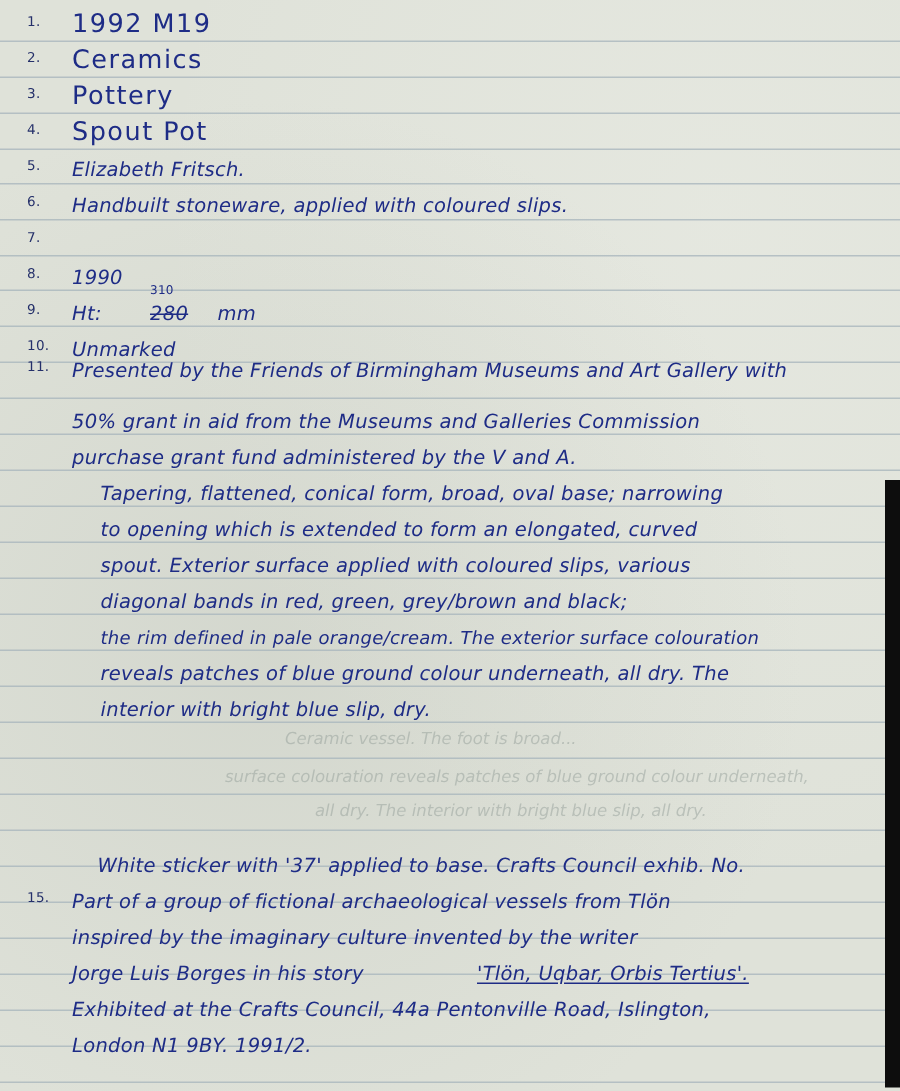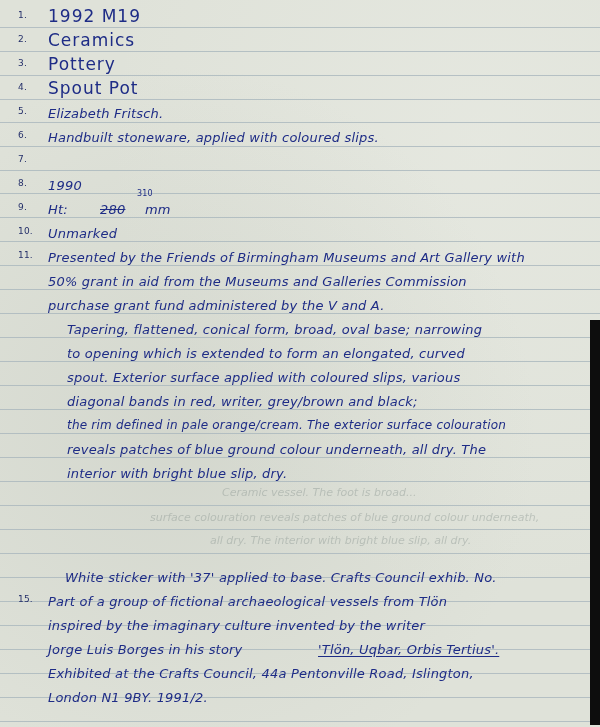--- a/index.html
+++ b/index.html
@@ -35,21 +35,21 @@
     position: absolute; left: 18px; width: 22px;
     font-size: 9px; color: #25306a; font-style: normal;
   }
   .txt { position: absolute; left: 48px; }
   .txt.big { font-size: 17px; font-style: normal; letter-spacing: 1px; }
   .txt.cont { left: 48px; text-align: center; }
   .txt.cont2 { left: 67px; }
   .txt.cont3 { left: 65px; }
   .struck { text-decoration: line-through; }
   .super {
-    position: absolute; left: 100px; top: -13px; font-size: 8px; font-style: normal; margin-left: 37px;
+    position: absolute; left: 100px; top: -13px; font-size: 8px; font-style: normal;
   }
   .underline { text-decoration: underline; text-underline-offset: 2px; }
   .ghost {
     position: absolute; color: #8f9a95; opacity: 0.45; font-size: 11px;
     font-family: "DejaVu Sans", sans-serif; font-style: oblique; white-space: nowrap;
   }
 </style>
 </head>
 <body>
 
@@ -81,21 +81,21 @@
     <div class="rule" style="top:553px"></div>
     <div class="rule" style="top:577px"></div>
     <div class="rule" style="top:601px"></div>
     <div class="rule" style="top:625px"></div>
     <div class="rule" style="top:649px"></div>
     <div class="rule" style="top:673px"></div>
     <div class="rule" style="top:697px"></div>
     <div class="rule" style="top:721px"></div>
   </div>
 
-  <div class="ghost" style="left:190px; top:486px;margin-left:32px;">Ceramic vessel. The foot is broad...</div>
+  <div class="ghost" style="left:190px; top:486px;">Ceramic vessel. The foot is broad...</div>
   <div class="ghost" style="left:150px; top:511px;">surface colouration reveals patches of blue ground colour underneath,</div>
   <div class="ghost" style="left:210px; top:534px;">all dry. The interior with bright blue slip, all dry.</div>
 
   <div class="line" style="top:10px; width:600px">
     <span class="num">1.</span>
     <span class="txt big" style="top:-4px">1992  M19</span>
   </div>
   <div class="line" style="top:34px; width:600px">
     <span class="num">2.</span>
     <span class="txt big" style="top:-4px">Ceramics</span>
@@ -128,42 +128,42 @@
     <span class="num">9.</span>
     <span class="txt">Ht:</span>
     <span class="txt struck" style="left:100px">280</span>
     <span class="super">310</span>
     <span class="txt" style="left:145px">mm</span>
   </div>
   <div class="line" style="top:226px; width:600px">
     <span class="num">10.</span>
     <span class="txt">Unmarked</span>
   </div>
-  <div class="line" style="top:250px; width:488px">
+  <div class="line" style="top:240px; width:488px">
     <span class="num">11.</span>
     <span class="txt">Presented by the Friends of Birmingham Museums and Art Gallery with</span>
   </div>
   <div class="line" style="top:274px; width:600px">
     <span class="txt cont">50% grant in aid from the Museums and Galleries Commission</span>
   </div>
   <div class="line" style="top:298px; width:600px">
     <span class="txt cont">purchase grant fund administered by the V and A.</span>
   </div>
 
   <div class="line" style="top:322px; width:590px">
     <span class="txt cont2">Tapering, flattened, conical form, broad, oval base; narrowing</span>
   </div>
   <div class="line" style="top:346px; width:549px">
     <span class="txt cont2">to opening which is extended to form an elongated, curved</span>
   </div>
   <div class="line" style="top:370px; width:546px">
     <span class="txt cont2">spout. Exterior surface applied with coloured slips, various</span>
   </div>
   <div class="line" style="top:394px; width:590px">
-    <span class="txt cont2">diagonal bands in red, writer, grey/brown and black;</span>
+    <span class="txt cont2">diagonal bands in red, green, grey/brown and black;</span>
   </div>
   <div class="line" style="top:442px; width:590px">
     <span class="txt cont2">reveals patches of blue ground colour underneath, all dry. The</span>
   </div>
   <div class="line" style="top:418px; width:590px">
     <span class="txt cont2" style="font-size:12px">the rim defined in pale orange/cream. The exterior surface colouration</span>
   </div>
   <div class="line" style="top:466px; width:488px">
     <span class="txt cont2">interior with bright blue slip, dry.</span>
   </div>

